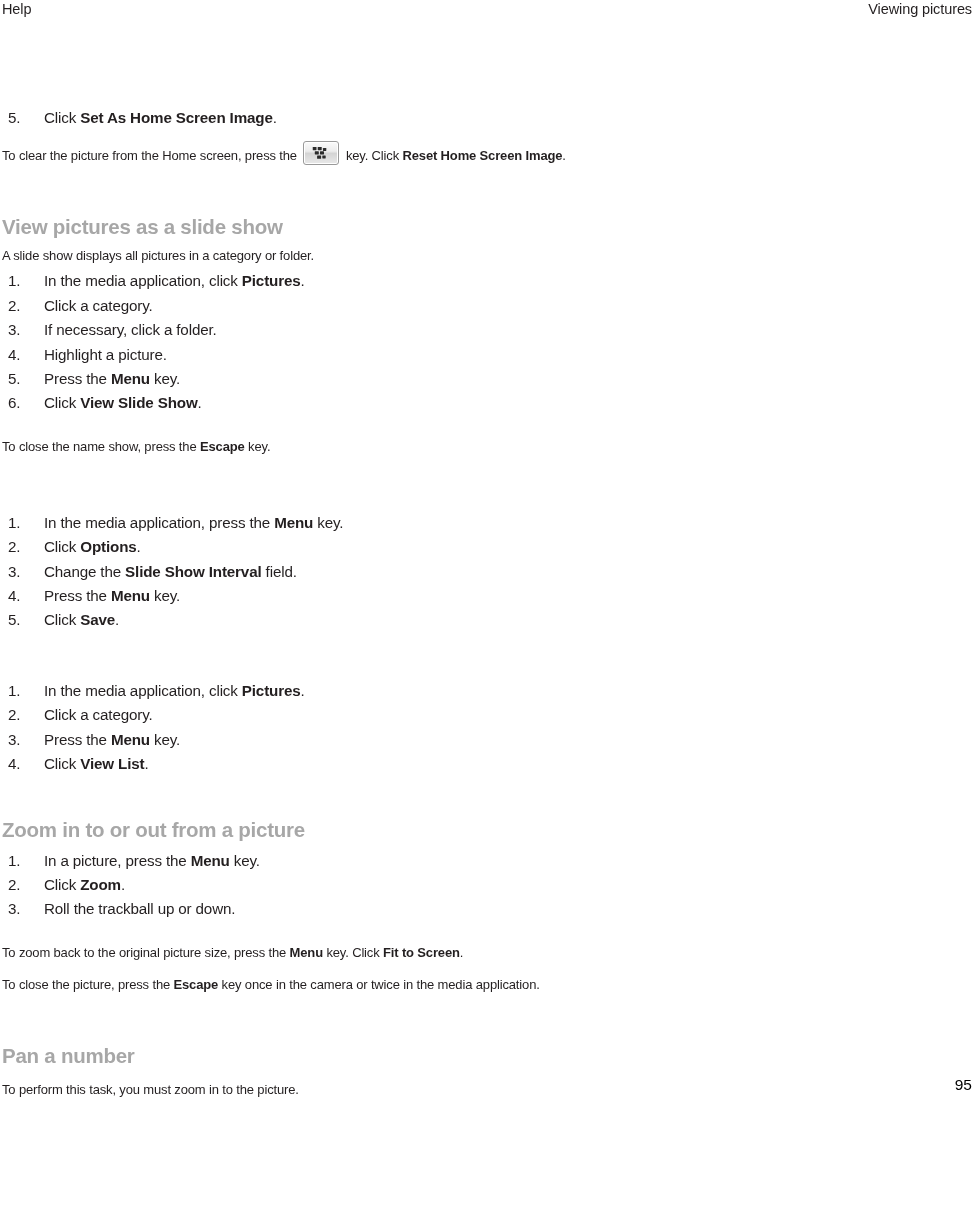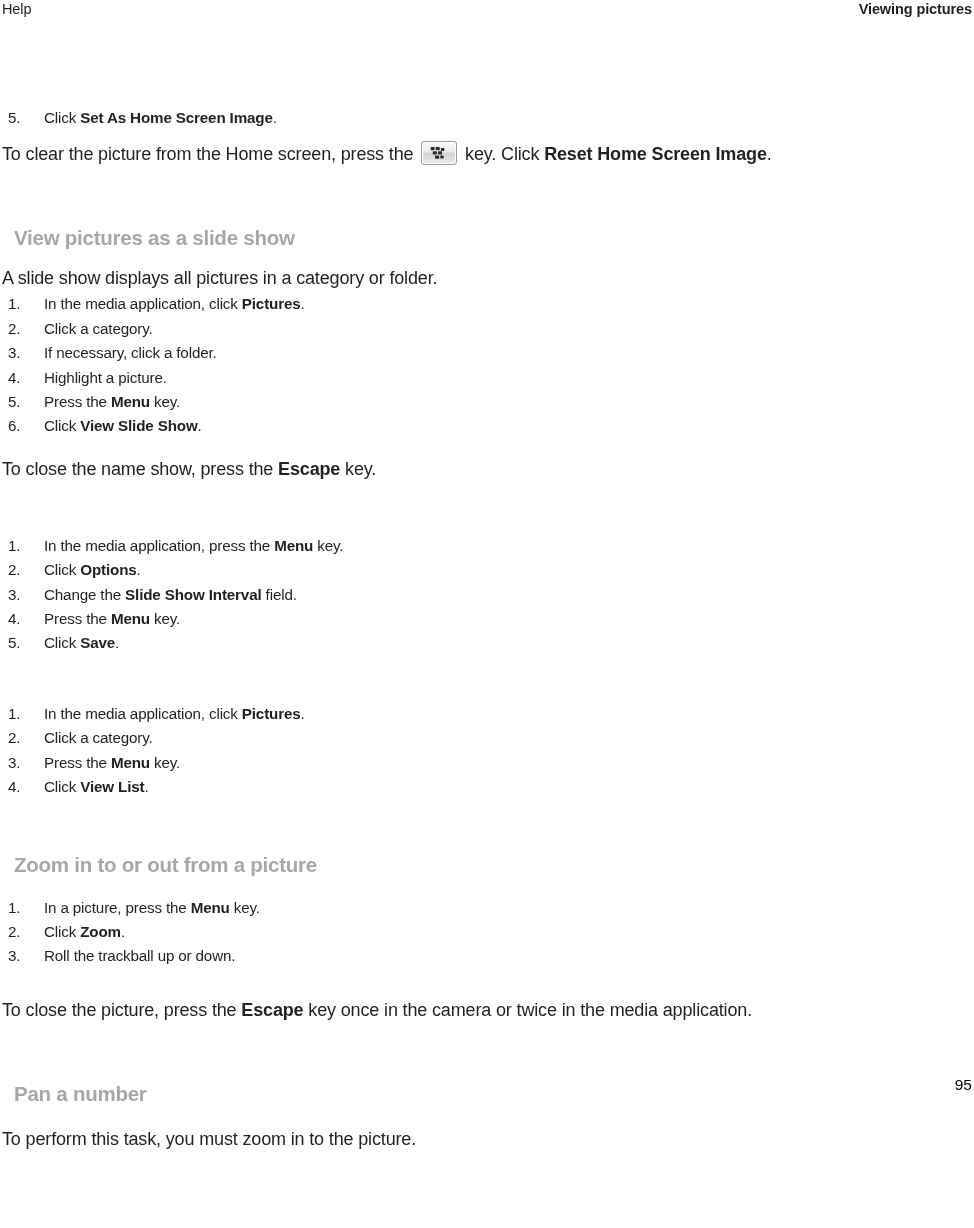--- a/index.html
+++ b/index.html
@@ -33,44 +33,44 @@
     height: 24px;
     display: flex;
     align-items: flex-start;
     justify-content: space-between;
     font-size: 14.5px;
     line-height: 18px;
     color: #231f20;
     letter-spacing: -0.1px;
   }
   .running-header .rh-left  { padding-left: 2px; }
-  .running-header .rh-right { padding-right: 2px; font-weight: bold; }
+  .running-header .rh-right { padding-right: 2px; }
 
   
   .content {
     position: absolute;
     top: 106px;
     left: 2px;
     width: 900px;
   }
 
   
   h2.section-heading {
     font-size: 20.5px;
     line-height: 26px;
     font-weight: bold;
     color: #a7a7a7;
-    margin: 12px;
+    margin: 0;
     padding: 0;
     letter-spacing: -0.25px;
   }
 
   
   p.body-text {
-    font-size: 18px;
+    font-size: 13px;
     line-height: 21px;
     margin: 0;
     padding: 0;
     letter-spacing: -0.15px;
   }
   p.body-text b, li b, .bold { font-weight: bold; }
 
   
   ol.steps {
     margin: 0;
@@ -204,20 +204,21 @@
     <div class="gap-xl"></div>
 
     <h2 class="section-heading">Zoom in to or out from a picture</h2>
     <div style="height:6px"></div>
     <ol class="steps">
       <li><span>In a picture, press the </span><b>Menu</b><span> key.</span></li>
       <li><span>Click </span><b>Zoom</b><span>.</span></li>
       <li><span>Roll the trackball up or down.</span><b></b><span></span></li>
     </ol>
     <div class="gap-md"></div>
+    <p class="body-text"><span>To zoom back to the original picture size, press the </span><b>Menu</b><span> key. Click </span><b>Fit to Screen</b><span>.</span></p>
     <div class="gap-sm"></div>
     <p class="body-text"><span>To close the picture, press the </span><b>Escape</b><span> key once in the camera or twice in the media application.</span></p>
 
     <div class="gap-xxl"></div>
 
     <h2 class="section-heading">Pan a number</h2>
     <div style="height:10px"></div>
     <p class="body-text"><span>To perform this task, you must zoom in to the picture.</span><b></b><span></span></p>
 
   </div>

